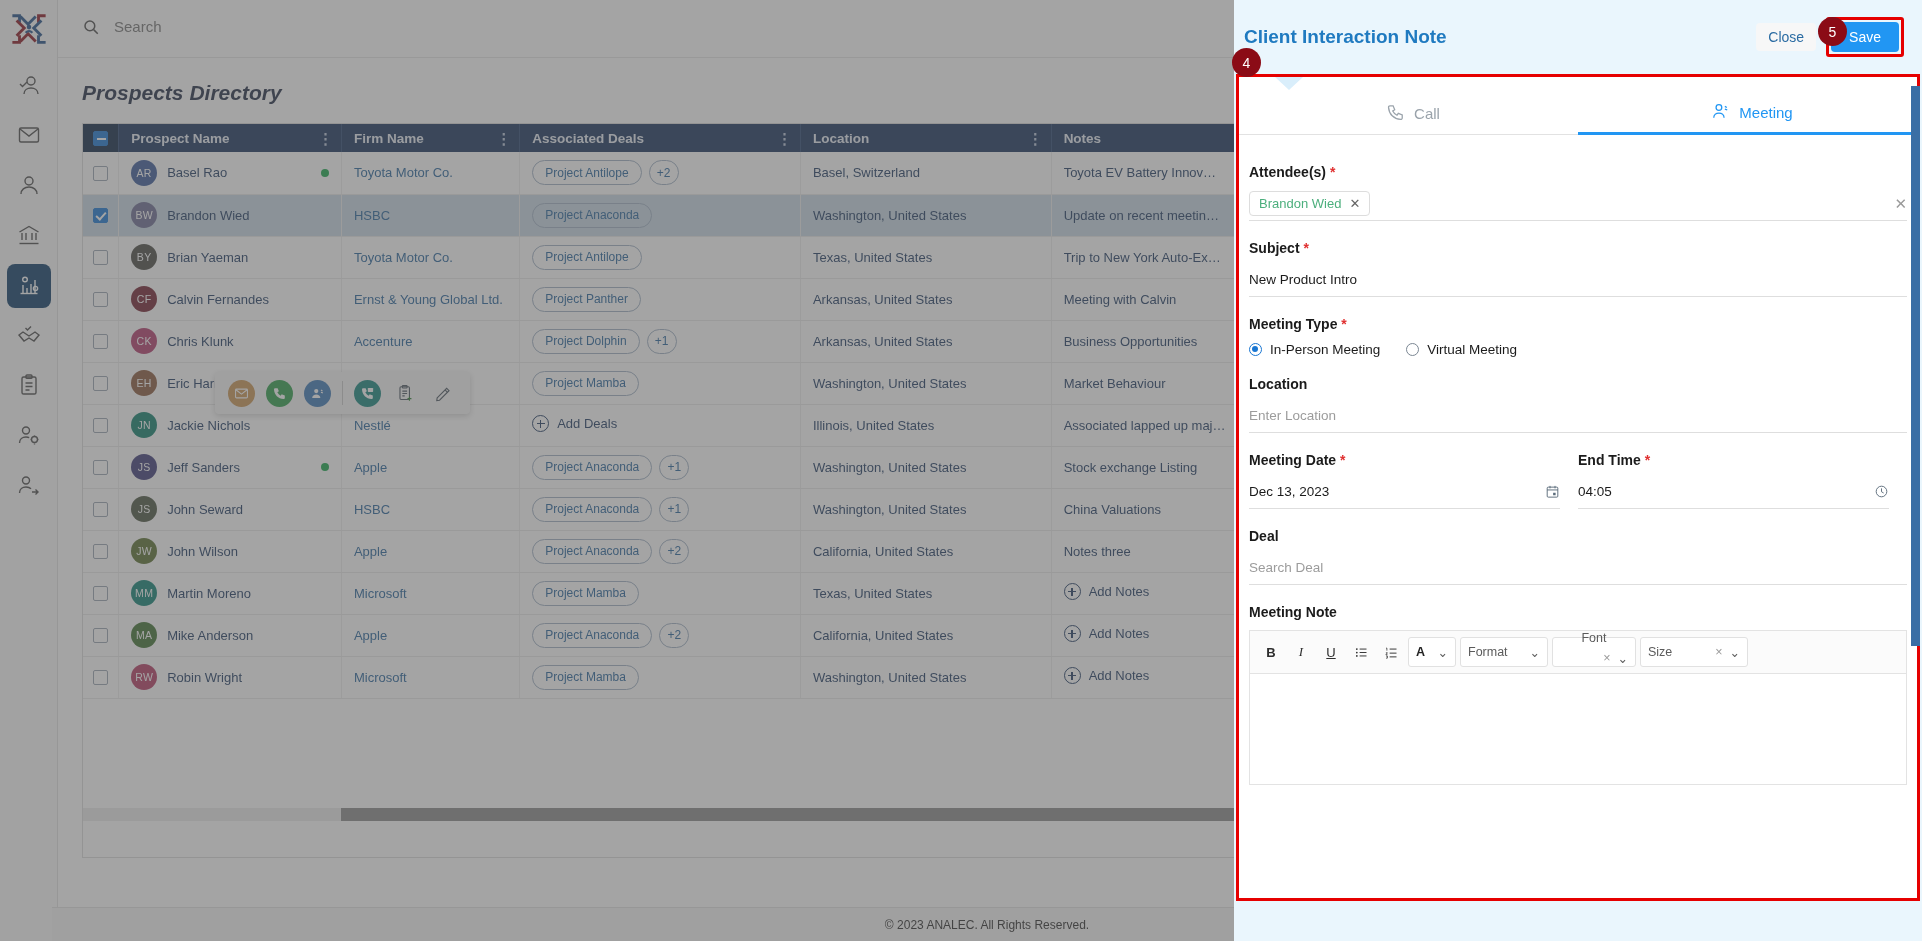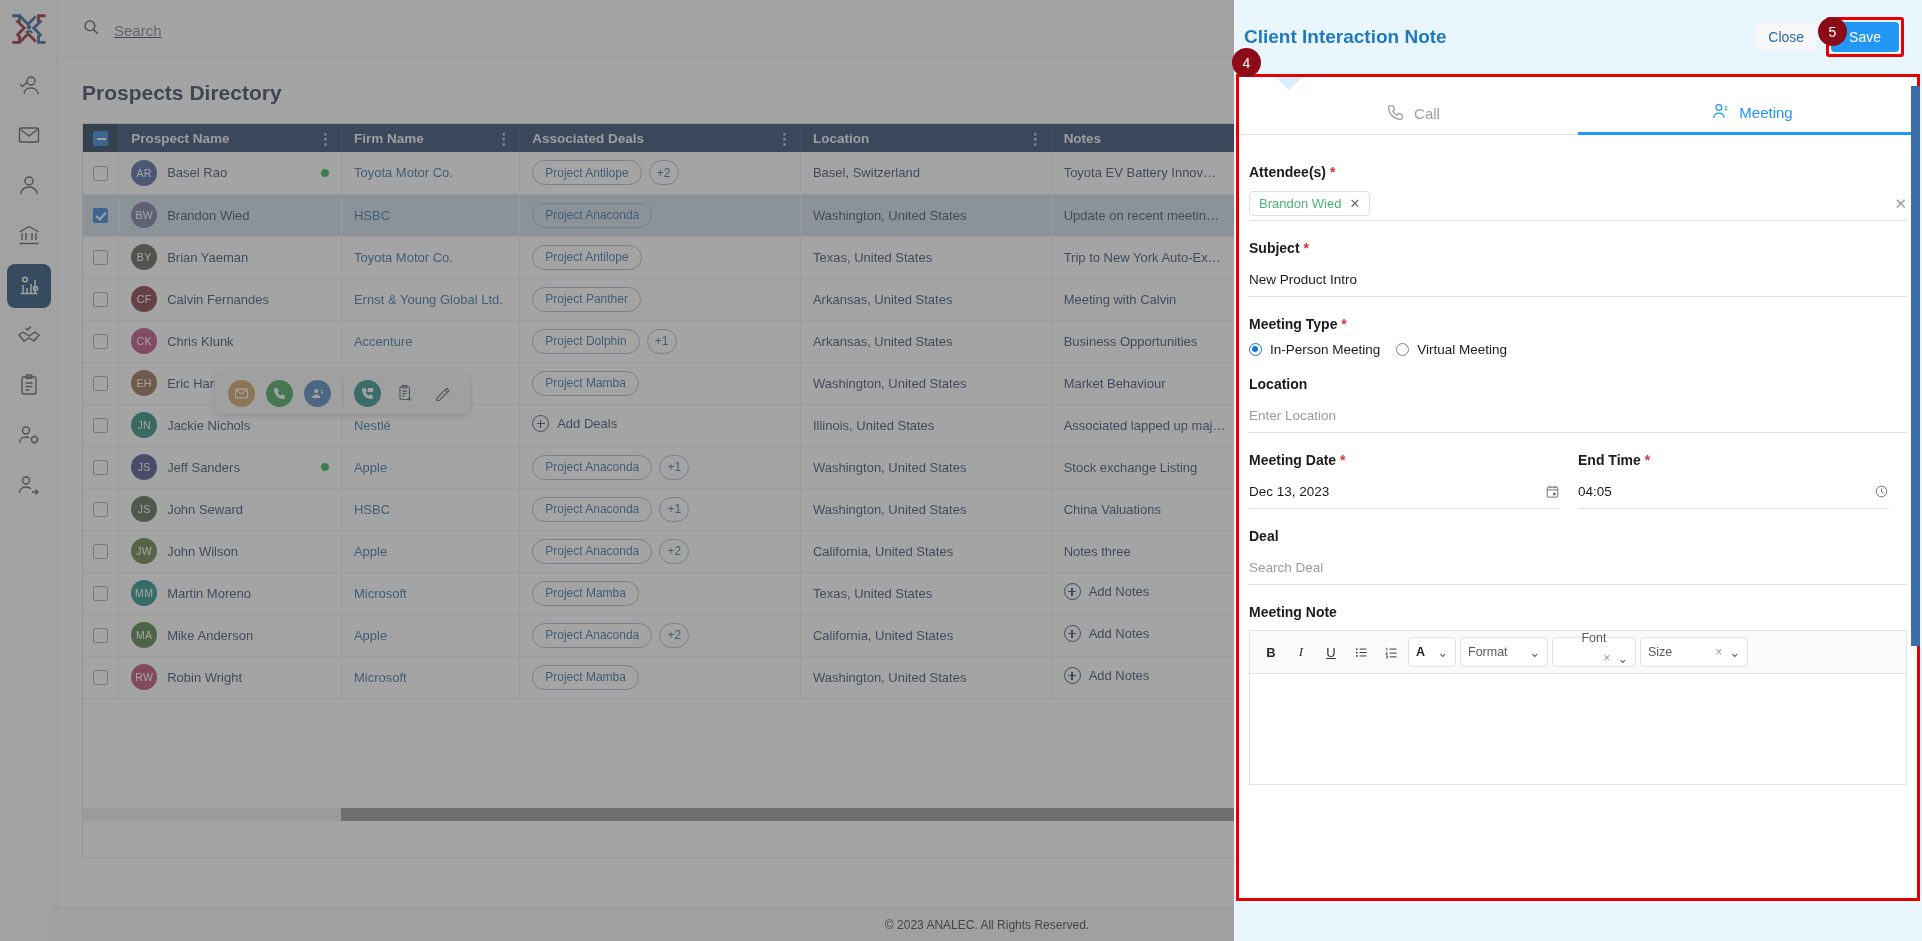--- a/index.html
+++ b/index.html
@@ -17,28 +17,28 @@
 
   
   #sidebar { position:absolute; left:0; top:0; width:58px; height:941px; background:#fbfbfb; border-right:1px solid #e2e2e2; z-index:5; }
   #logo { width:58px; height:58px; display:flex; align-items:center; justify-content:center; }
   .nav-icon { width:44px; height:44px; margin:6px auto; display:flex; align-items:center; justify-content:center; border-radius:8px; color:#4a4a4a; }
   .nav-icon.active { background:#0d3b66; color:#fff; }
   .nav-icon svg { width:24px; height:24px; stroke:currentColor; fill:none; stroke-width:1.4; }
 
   
   #topbar { position:absolute; left:58px; top:0; right:0; height:58px; background:#fff; border-bottom:1px solid #e6e6e6; display:flex; align-items:center; z-index:4; }
-  #search-wrap { display:flex; align-items:flex-end; gap:14px; padding-left:24px; width:100%;text-decoration:underline; }
+  #search-wrap { display:flex; align-items:flex-start; gap:14px; padding-left:24px; width:100%; }
   #search-wrap svg { width:18px; height:18px; stroke:#4a4a4a; fill:none; stroke-width:2; }
   #search-input { border:none; outline:none; font-size:15px; color:#8a8a8a; font-family:inherit; background:transparent; width:600px; }
 
   
   #content { position:absolute; left:58px; top:58px; right:0; bottom:0; background:#fff; }
   #page-head { display:flex; align-items:center; padding:18px 24px 14px 24px; }
-  #page-title { font-size:21px; font-weight:bold; color:#1f2a44; }
+  #page-title { font-size:21px; font-weight:bold; color:#1f2a44;font-style:italic; }
   #head-right { margin-left:auto; display:flex; align-items:center; gap:10px; padding-right:12px; }
   .pill-select { display:flex; align-items:center; border:1px solid #2b6ca3; border-radius:5px; height:33px; overflow:hidden; }
   .pill-select .lbl { padding:0 14px; color:#2b6ca3; font-size:14px; }
   .pill-select .div { width:1px; height:33px; background:#2b6ca3; }
   .pill-select .chev { padding:0 10px; color:#2b6ca3; display:flex; align-items:center; }
   .pill-select .chev svg { width:16px; height:16px; stroke:currentColor; fill:none; stroke-width:2; }
 
   
   #table-wrap { margin:0 24px; border:1px solid #dcdcdc; height:735px; position:relative; overflow:hidden; }
   table { border-collapse:collapse; width:1470px; table-layout:fixed; }
@@ -102,21 +102,21 @@
   .form { padding:10px 10px 0 10px; }
   .fld { margin-top:19px; }
   .flabel { font-size:14px; font-weight:bold; color:#1b1b1b; }
   .req { color:#e03131; }
   .fline { border-bottom:1px solid #dedede; min-height:34px; display:flex; align-items:center; padding:4px 0; margin-top:7px; }
   .fval { font-size:13.5px; color:#1b1b1b; }
   .fph { font-size:13.5px; color:#9c9c9c; }
   .chip { display:inline-flex; align-items:center; gap:8px; border:1px solid #ddd; border-radius:4px; padding:4px 9px; font-size:13px; color:#4caf7d; background:#fff; }
   .chip .x { color:#666; font-size:13px; }
   .clear-x { margin-left:auto; color:#9a9a9a; font-size:15px; }
-  .radios { display:flex; align-items:center; gap:16px; margin-top:10px; }
+  .radios { display:flex; align-items:center; gap:26px; margin-top:10px; }
   .radio { display:flex; align-items:center; gap:8px; font-size:13.5px; color:#1b1b1b; }
   .rdot { width:13px; height:13px; border-radius:50%; border:1.6px solid #7b8793; display:inline-block; position:relative; }
   .rdot.on { border-color:#1976d2; }
   .rdot.on:after { content:""; position:absolute; left:2.4px; top:2.4px; width:6px; height:6px; border-radius:50%; background:#1976d2; }
   .row3 { display:flex; gap:0; margin-top:19px; }
   .row3 > div { flex:1; padding-right:18px; }
   .row3 .fline { position:relative; }
   .ficon { margin-left:auto; color:#5b6b7a; display:flex; align-items:center; }
   .ficon svg { width:15px; height:15px; stroke:currentColor; fill:none; stroke-width:1.5; }
 

